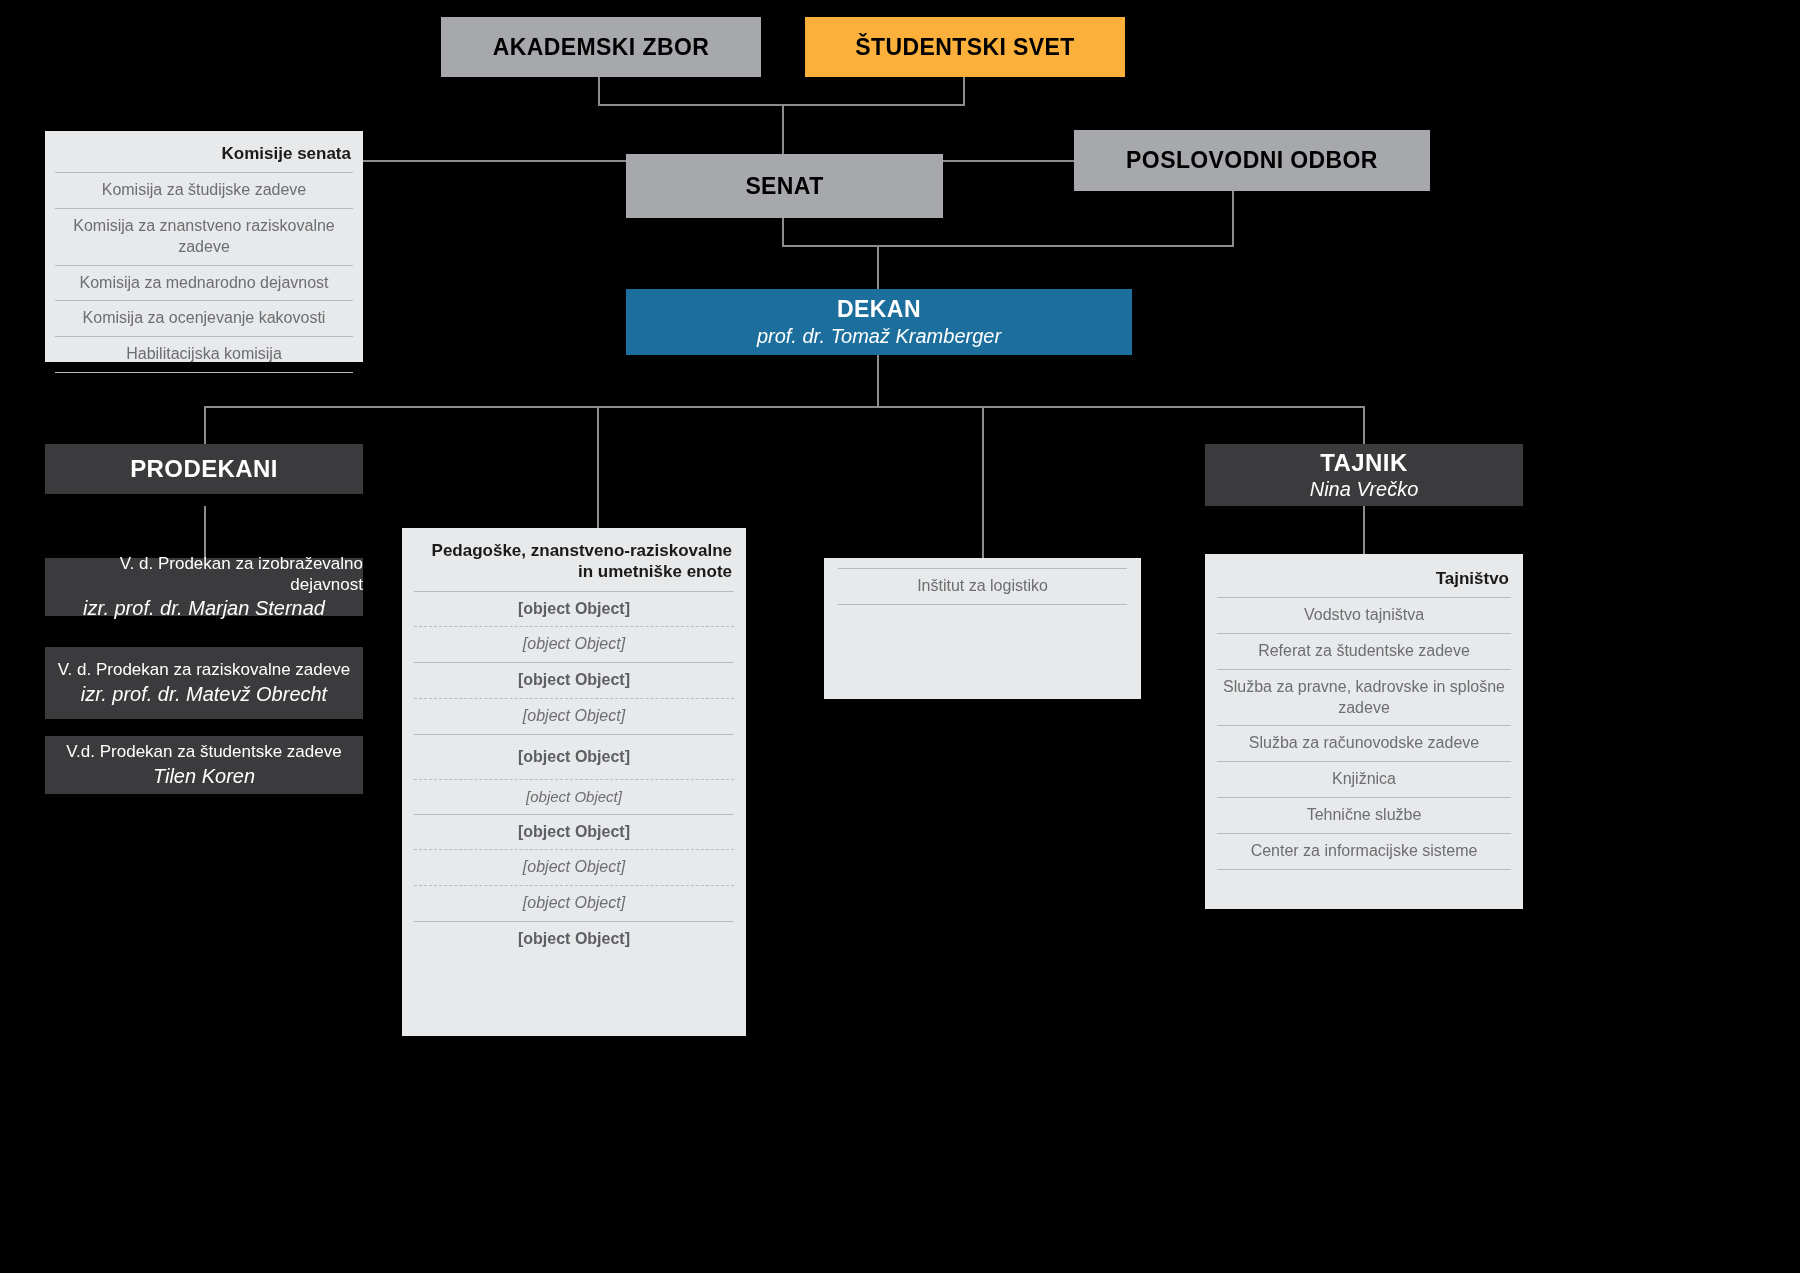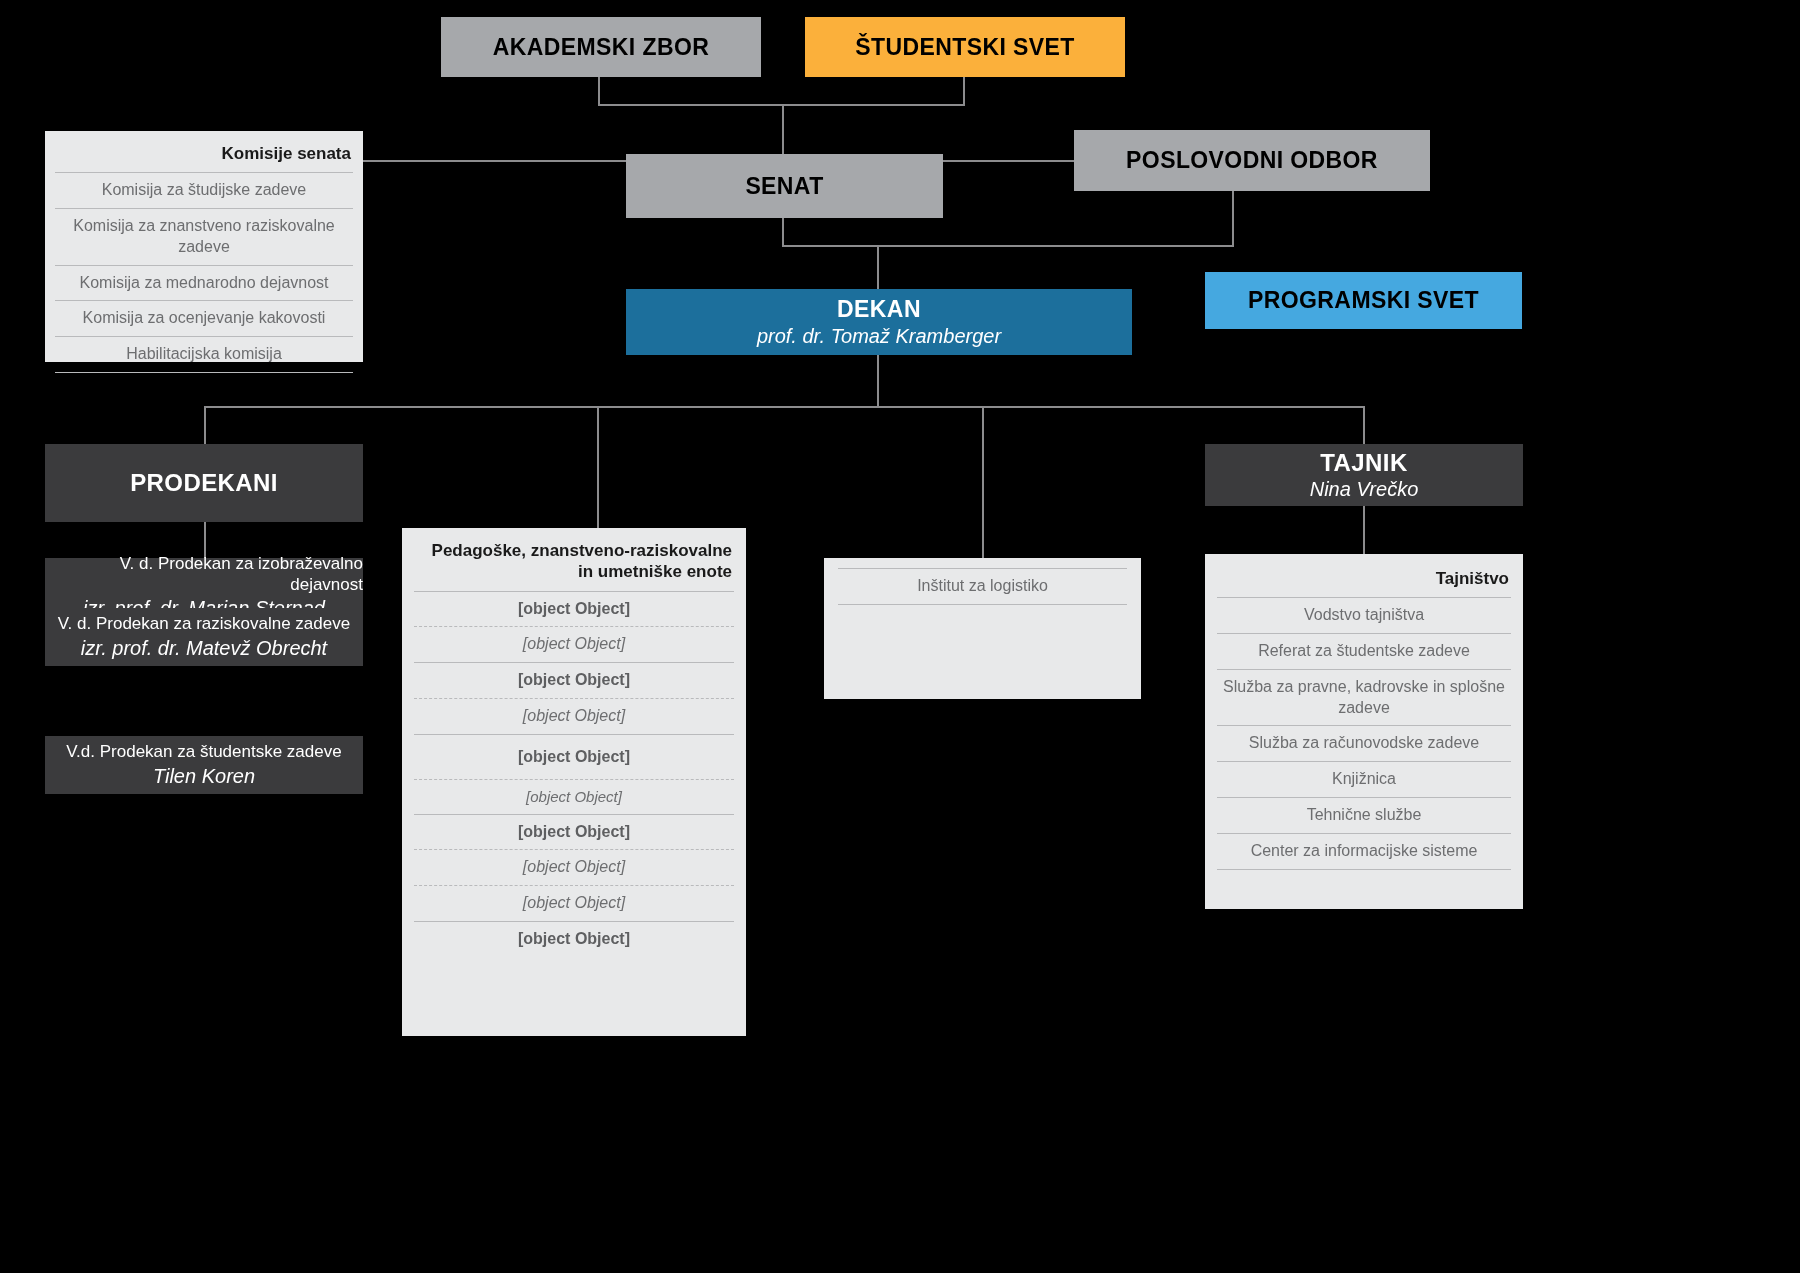--- a/index.html
+++ b/index.html
@@ -109,39 +109,36 @@
   </div>
 
   <div class="box grey" style="left:626px;top:154px;width:317px;height:64px;">
     <div class="hdr-title">SENAT</div>
   </div>
 
   <div class="box grey" style="left:1074px;top:130px;width:356px;height:61px;">
     <div class="hdr-title">POSLOVODNI ODBOR</div>
   </div>
 
-  <div class="box lightblue" style="left:1205px;top:272px;width:317px;height:57px;">
-    <div class="hdr-title">PROGRAMSKI SVET</div>
-  </div>
 
   <div class="box teal" style="left:626px;top:289px;width:506px;height:66px;">
     <div class="hdr-title">DEKAN</div>
     <div class="sub">prof. dr. Tomaž Kramberger</div>
   </div>
 
-  <div class="box dark" style="left:45px;top:444px;width:318px;height:78px;">
+  <div class="box dark" style="left:45px;top:444px;width:318px;height:50px;">
     <div class="hdr-title">PRODEKANI</div>
   </div>
 
   <div class="box dark-item" style="left:45px;top:558px;width:318px;height:58px;text-align:right;">
     <div class="l1">V. d. Prodekan za izobraževalno dejavnost</div>
     <div class="l2">izr. prof. dr. Marjan Sternad</div>
   </div>
 
-  <div class="box dark-item" style="left:45px;top:608px;width:318px;height:58px;">
+  <div class="box dark-item" style="left:45px;top:647px;width:318px;height:72px;">
     <div class="l1">V. d. Prodekan za raziskovalne zadeve</div>
     <div class="l2">izr. prof. dr. Matevž Obrecht</div>
   </div>
 
   <div class="box dark-item" style="left:45px;top:736px;width:318px;height:58px;">
     <div class="l1">V.d. Prodekan za študentske zadeve</div>
     <div class="l2">Tilen Koren</div>
   </div>
 
   <div class="box dark" style="left:1205px;top:444px;width:318px;height:62px;">

